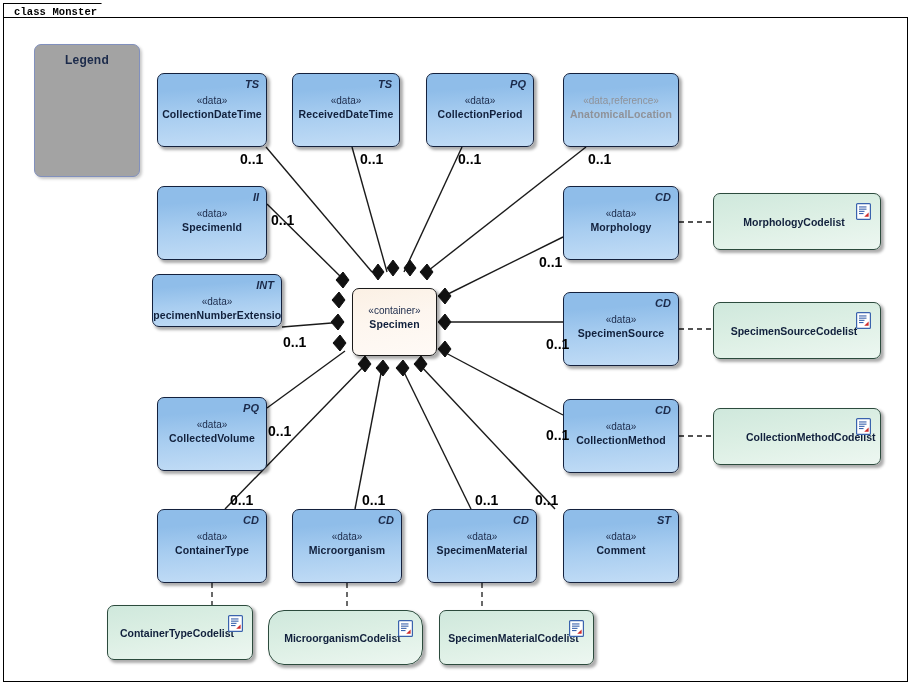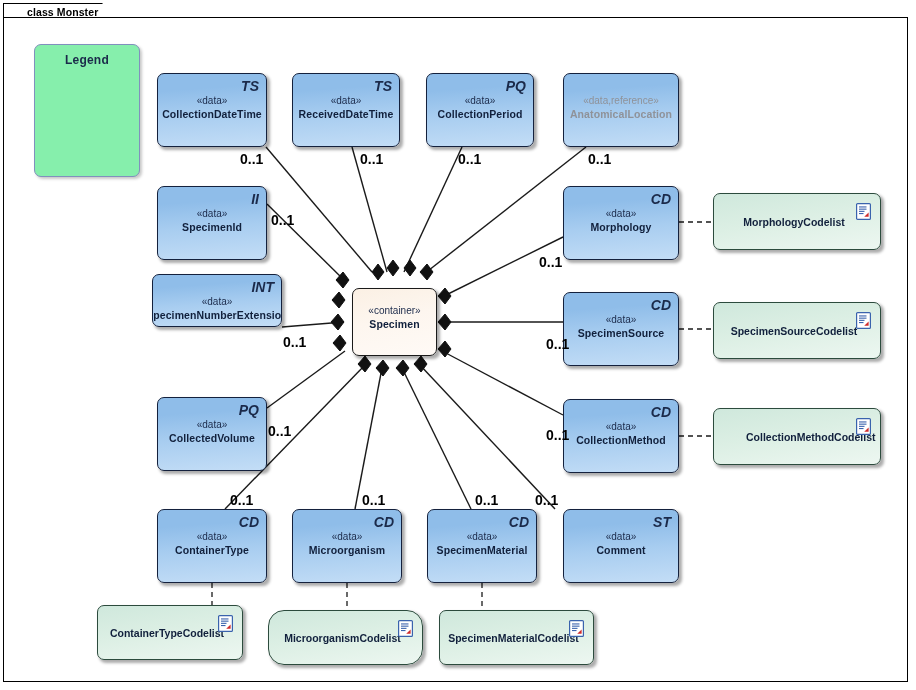--- a/index.html
+++ b/index.html
@@ -20,25 +20,26 @@
     background:#fff;
   }
   
   #diagram-tab{
     position:absolute;left:3px;top:3px;
     height:16px;
     border:1.5px solid #000;
     border-bottom:none;
     background:#fff;
     box-sizing:border-box;
-    padding:0 22px 0 23px;
+    padding:0 22px 0 10px;
     display:flex;align-items:center;
     font-size:10.5px;font-weight:bold;color:#000;
     letter-spacing:.1px;
     white-space:nowrap;
+    font-family:Liberation Mono, monospace;
   }
   #diagram-tab:after{
     content:"";
     position:absolute;right:-1px;top:-1.5px;
     width:0;height:0;
     border-left:19px solid transparent;
     border-top:18px solid #fff;
   }
 
   svg#wires{position:absolute;left:0;top:0;width:916px;height:690px;pointer-events:none;}
@@ -50,21 +51,21 @@
     border:1.4px solid #14213d;
     border-radius:7px;
     box-shadow:2.5px 2.5px 3px rgba(0,0,0,.33);
     display:flex;
     flex-direction:column;
     align-items:center;
     overflow:hidden;
   }
   .node .corner{
     position:absolute;right:7px;top:4px;
-    font-size:14px;font-style:italic;font-weight:bold;
+    font-size:11px;font-style:italic;font-weight:bold;
     color:#1b2a4a;
   }
   .node .stereo{
     font-size:10px;color:#1b2a4a;
     margin-top:20px;
     line-height:13px;
     white-space:nowrap;
     text-align:right;
   }
   .node .nm{
@@ -101,21 +102,21 @@
   }
   .doc-icon{
     position:absolute;right:9px;top:9px;
     width:15px;height:17px;
   }
 
   
   #legend{
     position:absolute;left:34px;top:44px;
     width:106px;height:133px;
-    background:#86efac;
+    background:#a3a3a3;
     border:1px solid #8190bd;
     border-radius:7px;
     box-shadow:2px 2px 3px rgba(0,0,0,.22);
     box-sizing:border-box;
   }
   #legend .title{
     text-align:center;
     font-size:12px;font-weight:bold;color:#1b2a4a;
     margin-top:8px;
     letter-spacing:.2px;
@@ -313,21 +314,21 @@
         <span class="cl-name">CollectionMethodCodelist</span>
         <svg class="doc-icon" viewBox="0 0 15 17">
           <rect x="0.6" y="0.6" width="13.8" height="15.8" rx="1" fill="#ffffff" stroke="#3a63ad" stroke-width="1.2"></rect>
           <rect x="3" y="3.4" width="7.5" height="1.1" fill="#3a63ad"></rect>
           <rect x="3" y="5.6" width="7.5" height="1.1" fill="#3a63ad"></rect>
           <rect x="3" y="7.8" width="5.5" height="1.1" fill="#3a63ad"></rect>
           <rect x="3" y="10" width="4.5" height="1.1" fill="#3a63ad"></rect>
           <polygon points="8.2,13.8 12.6,13.8 12.6,9.6" fill="#cf2b2b"></polygon>
         </svg>
       </div>
-      <div class="node codelist" style="left: 97px; top: 605px; width: 146px; height: 55px;">
+      <div class="node codelist" style="left: 107px; top: 605px; width: 146px; height: 55px;">
         <span class="cl-name">ContainerTypeCodelist</span>
         <svg class="doc-icon" viewBox="0 0 15 17">
           <rect x="0.6" y="0.6" width="13.8" height="15.8" rx="1" fill="#ffffff" stroke="#3a63ad" stroke-width="1.2"></rect>
           <rect x="3" y="3.4" width="7.5" height="1.1" fill="#3a63ad"></rect>
           <rect x="3" y="5.6" width="7.5" height="1.1" fill="#3a63ad"></rect>
           <rect x="3" y="7.8" width="5.5" height="1.1" fill="#3a63ad"></rect>
           <rect x="3" y="10" width="4.5" height="1.1" fill="#3a63ad"></rect>
           <polygon points="8.2,13.8 12.6,13.8 12.6,9.6" fill="#cf2b2b"></polygon>
         </svg>
       </div>

